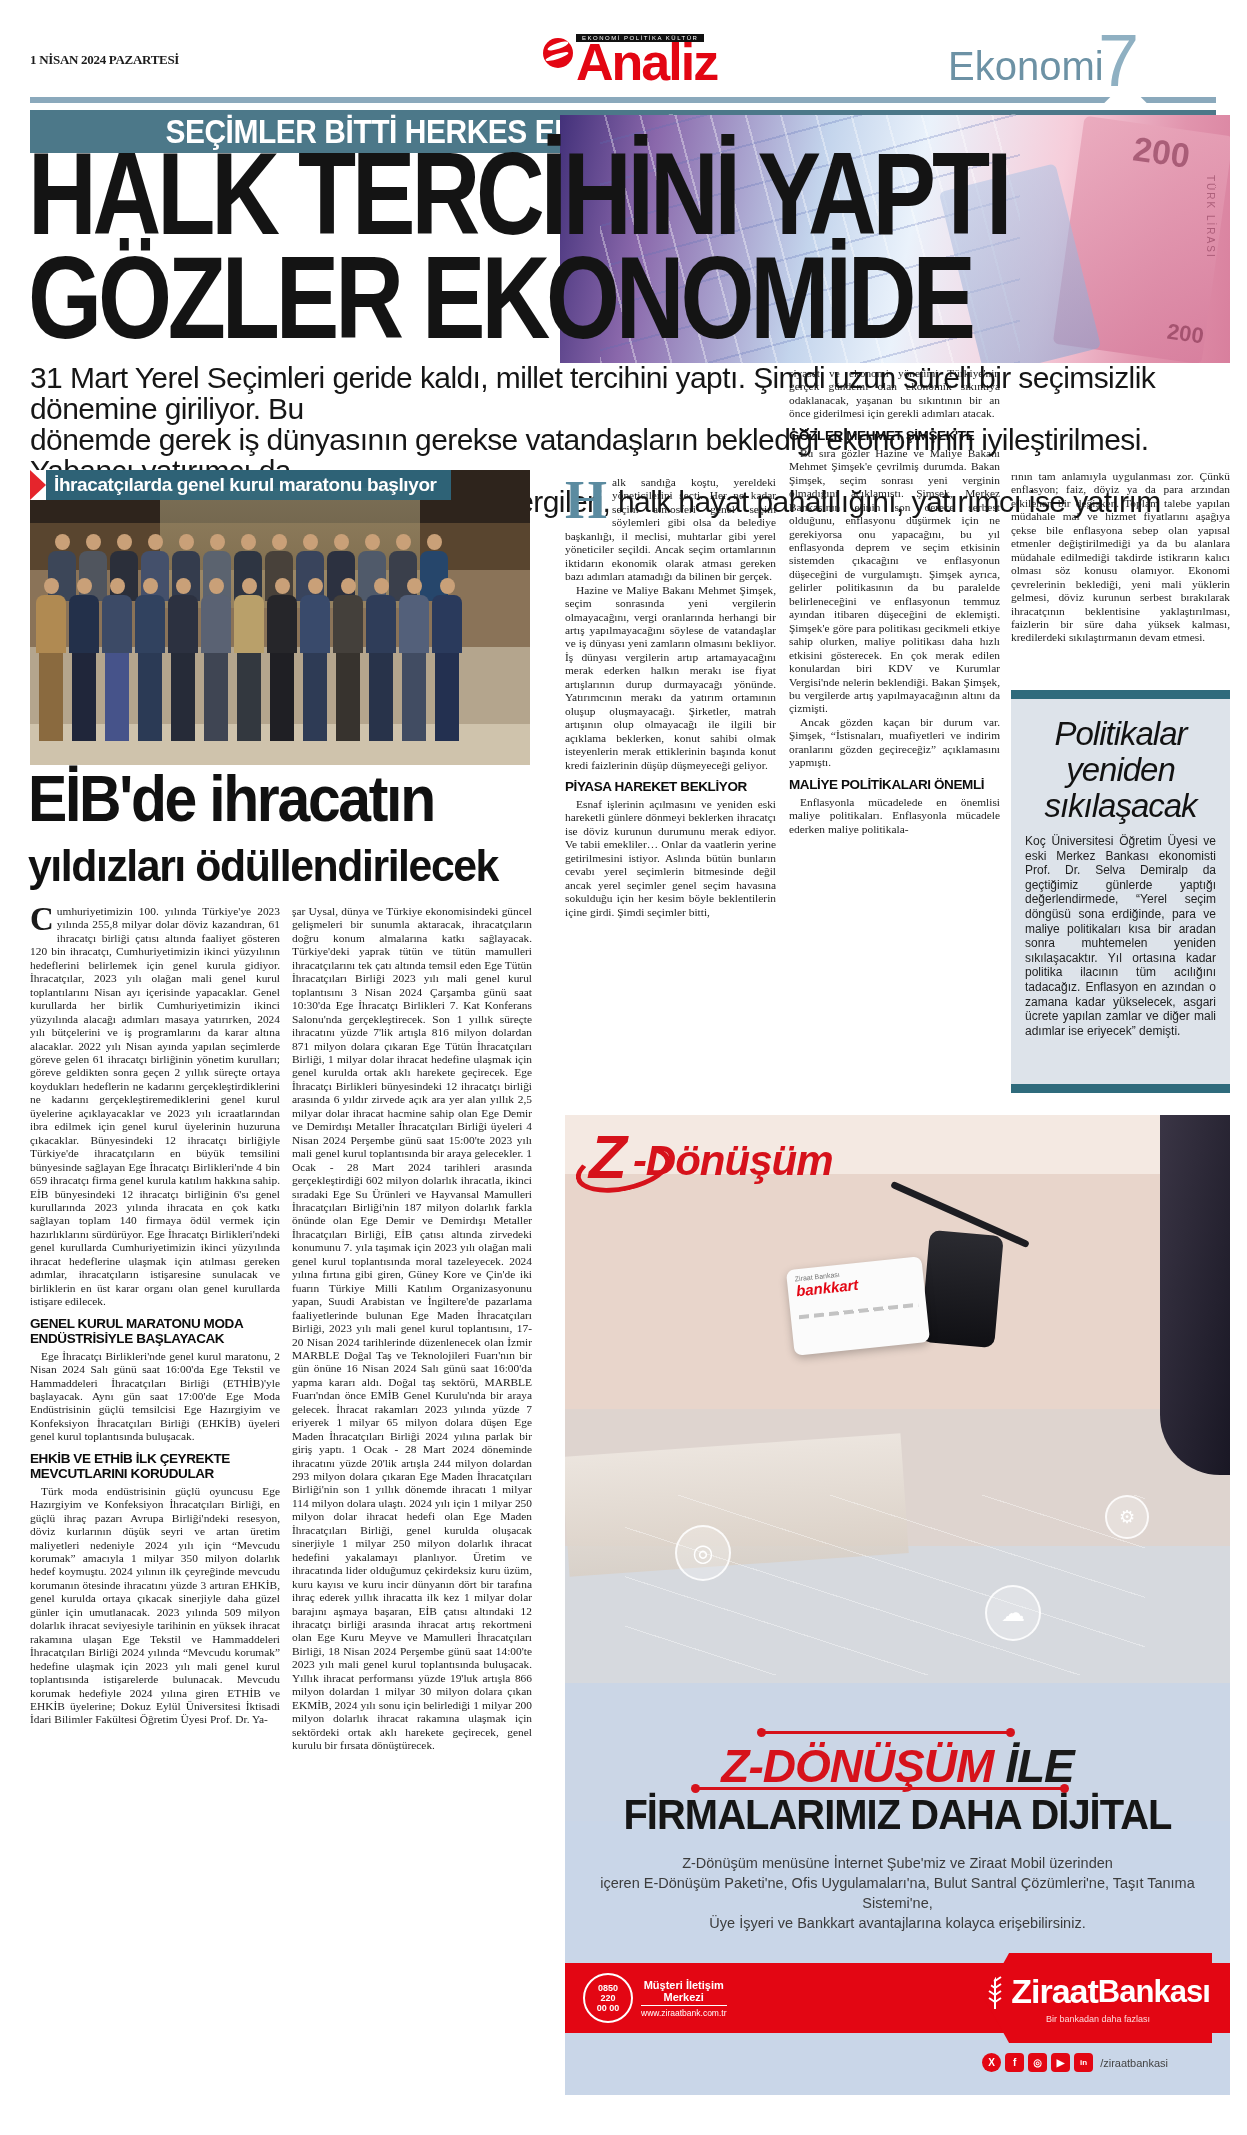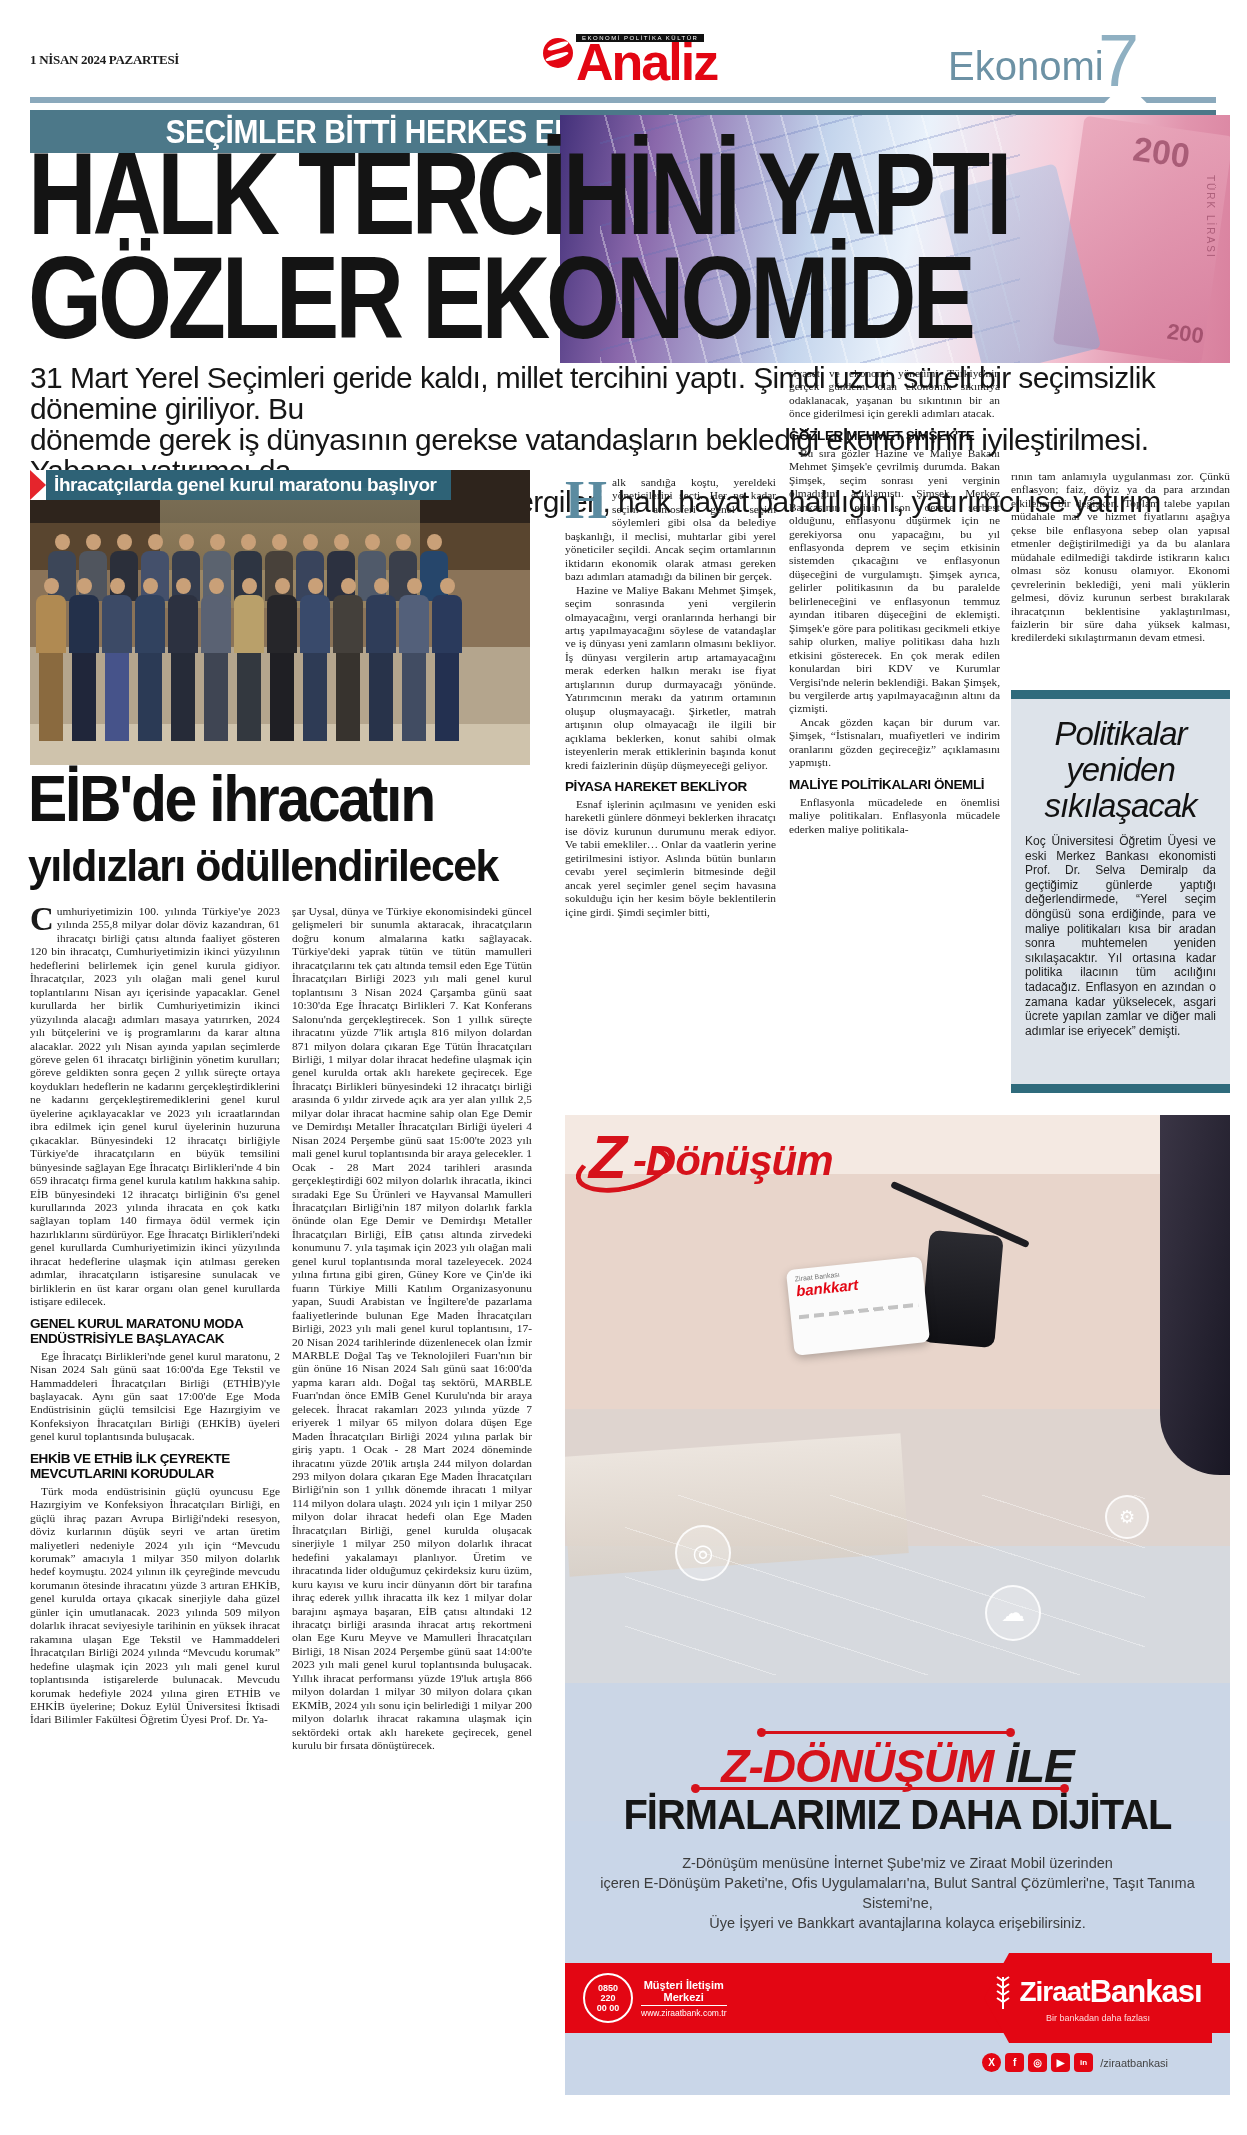--- a/index.html
+++ b/index.html
@@ -105,21 +105,21 @@
   .phone{position:absolute;left:18px;top:858px;display:flex;align-items:center;color:#fff;font-family:"Liberation Sans",sans-serif;}
   .phone .circ{width:46px;height:46px;border:2px solid #fff;border-radius:50%;display:flex;flex-direction:column;align-items:center;justify-content:center;font-size:9px;font-weight:bold;line-height:10px;}
   .phone .lbl{margin-left:8px;text-align:center;}
   .phone .lbl .a{font-size:11px;font-weight:bold;line-height:12px;border-bottom:1px solid #fff;padding-bottom:2px;}
   .phone .lbl .u{font-size:8.5px;margin-top:2px;}
   .zb{position:absolute;right:18px;top:838px;width:228px;height:90px;background:#e30613;
       clip-path:polygon(0 50%,11% 0,100% 0,100% 100%,11% 100%);display:flex;align-items:center;justify-content:center;}
   .zb .inner{display:flex;flex-direction:column;align-items:center;}
   .zb .nm{display:flex;align-items:center;color:#fff;font-family:"Liberation Sans",sans-serif;}
   .zb .nm svg{margin-right:7px;}
-  .zb .bold{font-weight:bold;font-size:28px;letter-spacing:-1px;}
+  .zb .bold{font-weight:bold;font-size:34px;letter-spacing:-1px;}
   .zb .light{font-weight:700;font-size:31px;margin-left:0;letter-spacing:-1px;}
   .zb .tg{color:#ffd9da;font-family:"Liberation Sans",sans-serif;font-size:9px;margin-top:3px;}
   .social{position:absolute;right:62px;top:938px;display:flex;align-items:center;gap:4px;font-family:"Liberation Sans",sans-serif;}
   .sicon{width:19px;height:19px;background:#e30613;color:#fff;border-radius:4px;display:flex;align-items:center;justify-content:center;font-size:10px;font-weight:bold;}
   .sicon.round{border-radius:50%;}
   .shandle{font-size:11px;color:#444;margin-left:3px;}
 </style>
 </head>
 <body>
 

